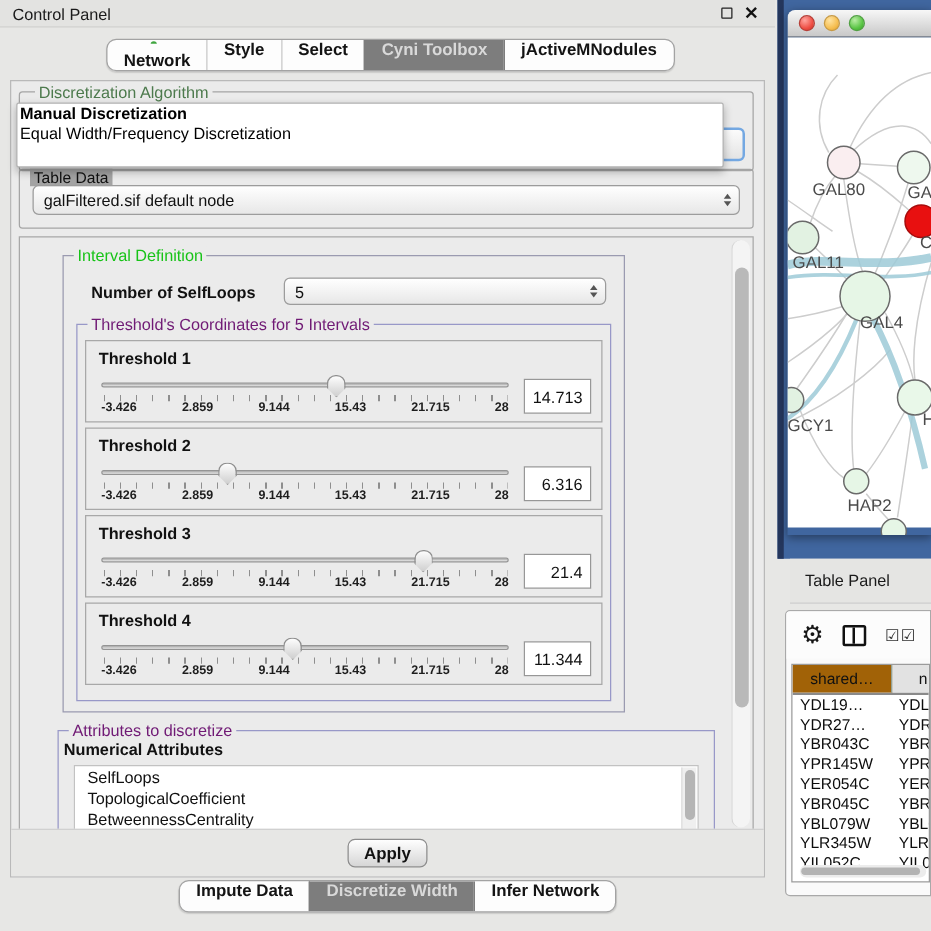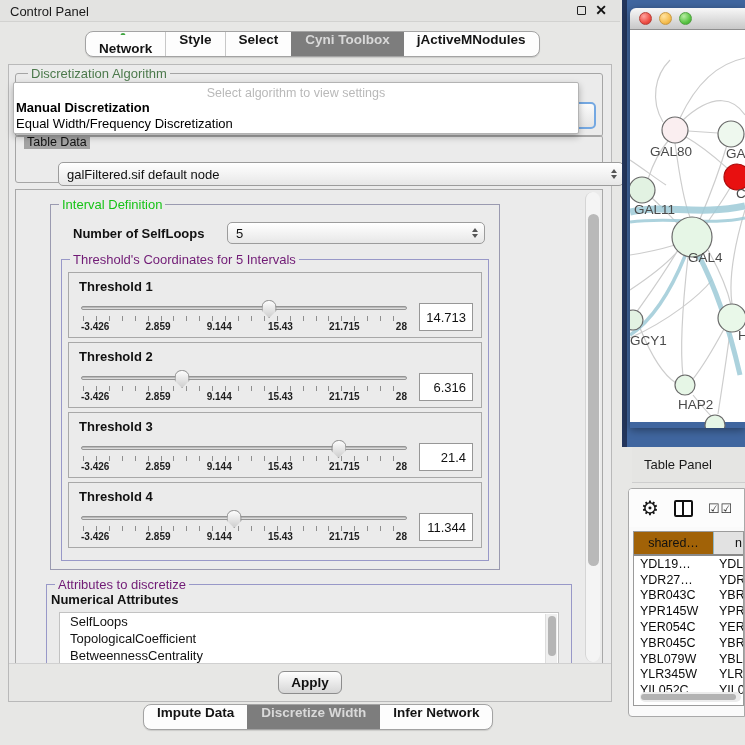--- a/index.html
+++ b/index.html
@@ -38,21 +38,21 @@
   .popup .opt { height:16px; font-size:13px; padding-left:2px; line-height:16px; color:#000; }
   .popup .opt.b { font-weight:bold; }
 
   .td-group { position:absolute; left:6px; top:70px; width:588px; height:48px; border:1px solid #a5a5a5; border-radius:3px; }
   .td-legend { position:absolute; left:8px; top:-1px; background:#a3a3a3; padding:0 3px; font-size:12.5px; color:#111; }
   .combo { border:1px solid #9c9c9c; border-radius:5px; background:linear-gradient(#ffffff,#e7e7e7); display:flex; align-items:center; font-size:13px; color:#111; }
   .combo .val { flex:1; padding-left:8px; white-space:nowrap; overflow:hidden; }
   .combo .spin { width:18px; display:flex; flex-direction:column; align-items:center; justify-content:center; gap:2px; }
   .arr-up { width:0; height:0; border-left:3.5px solid transparent; border-right:3.5px solid transparent; border-bottom:4px solid #555; }
   .arr-dn { width:0; height:0; border-left:3.5px solid transparent; border-right:3.5px solid transparent; border-top:4px solid #555; }
-  .td-combo { position:absolute; left:10px; top:26px; width:566px; height:24px;margin-left:32px; }
+  .td-combo { position:absolute; left:10px; top:12px; width:566px; height:24px; }
 
   .scrollpane { position:absolute; left:6px; top:124px; width:588px; height:476px; border:1px solid #a8a8a8; background:#ebebeb; overflow:hidden; }
   .vscroll { position:absolute; right:2px; top:2px; width:15px; height:470px; background:#f4f4f4; border-left:1px solid #d5d5d5; border-radius:8px; }
   .vthumb { position:absolute; left:2px; top:22px; width:11px; height:352px; background:#b9b9b9; border-radius:6px; }
 
   .fs { position:absolute; border:1px solid #9a9ab0; }
   .leg { position:absolute; top:-8px; left:8px; background:#ebebeb; padding:0 3px; font-size:13px; }
   .leg.green { color:#17c317; }
   .leg.blue { color:#701a75; }
 
@@ -278,21 +278,20 @@
         <div class="vthumb"></div>
       </div>
   </div>
 
   <div class="footer">
     <div class="apply">Apply</div>
   </div>
 </div>
 
 <div class="popup">
-  <div class="ph">Select algorithm to view settings</div>
   <div class="opt b">Manual Discretization</div>
   <div class="opt">Equal Width/Frequency Discretization</div>
 </div>
 
 <div class="tabstrip bottom">
   <div class="tab">
       <span>Impute Data</span>
     </div>
   <div class="tab sel">
       <span>Discretize Width</span>

